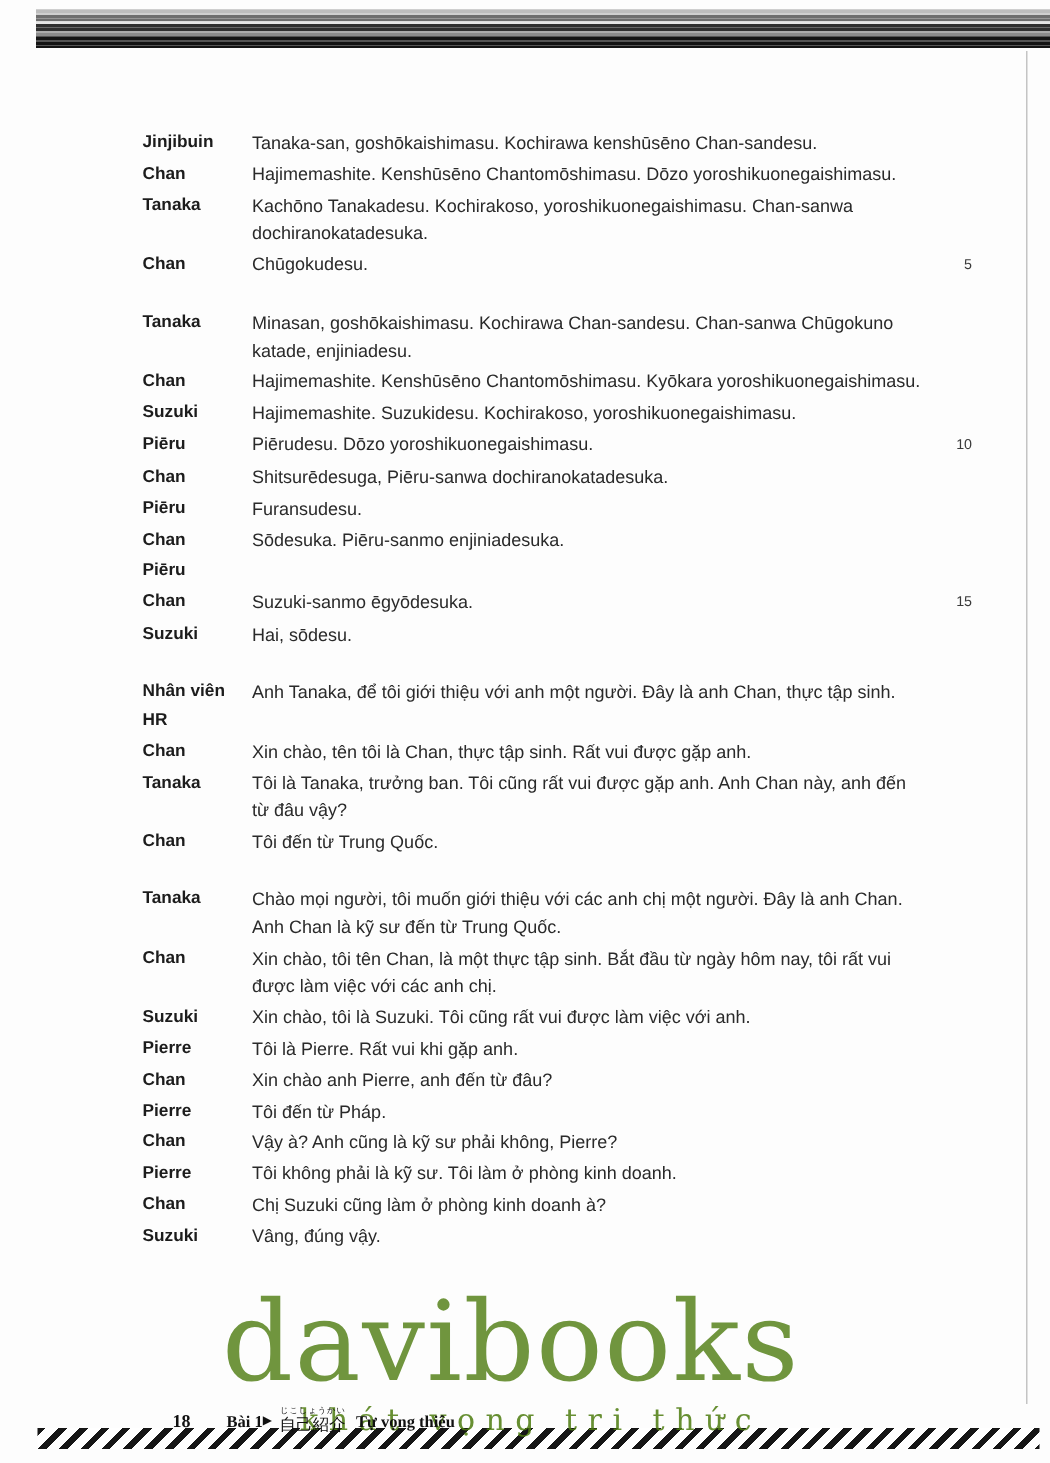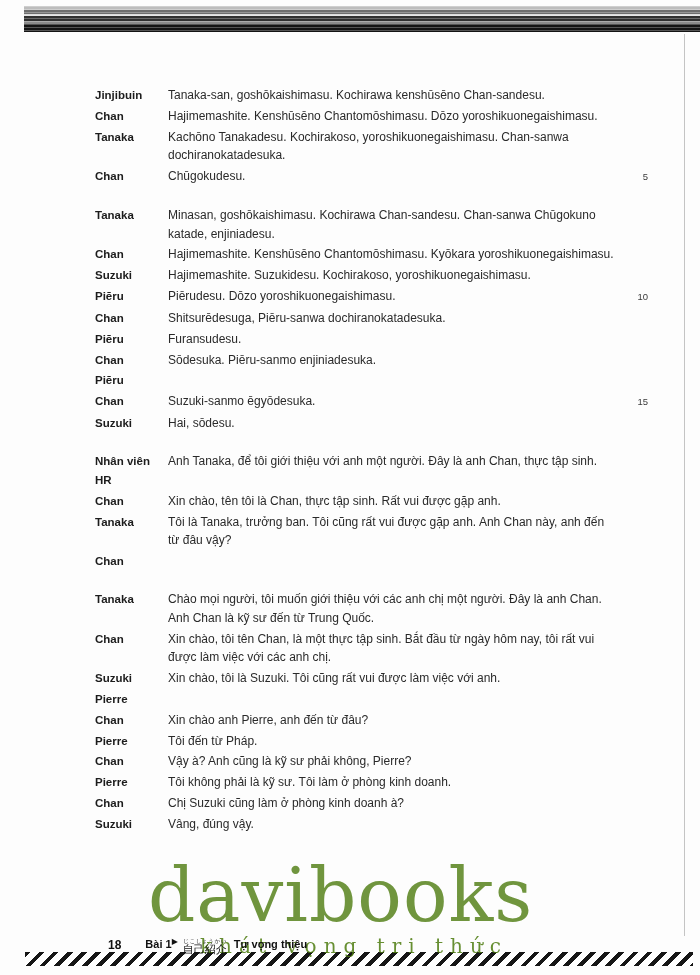--- a/index.html
+++ b/index.html
@@ -28,22 +28,22 @@
   .row{display:grid;grid-template-columns:73px 1fr 34px;margin-bottom:2.5px}
   .speaker{font-weight:bold;font-size:11.5px;line-height:18.4px;color:#1c1c1c}
   .text{font-size:12px;line-height:18.4px;color:#2a2a2a}
   .lineno{font-size:9.5px;line-height:19px;text-align:right;color:#3a3a3a}
   
   .watermark{position:absolute;left:148px;top:858px;z-index:3;color:#4d7c0f}
   .wm-main{font-family:"DejaVu Serif",serif;font-size:74px;line-height:1;letter-spacing:1px;opacity:.8}
   .wm-sub{font-family:"DejaVu Serif",serif;font-size:20px;letter-spacing:7px;margin-top:2px;margin-left:52px;opacity:.85}
   
   .footer{
-    position:absolute;left:108px;top:938px;z-index:4;
-    display:flex;align-items:flex-start;font-size:11px;color:#111;
+    position:absolute;left:115px;top:938px;z-index:4;
+    display:flex;align-items:center;font-size:11px;color:#111;font-family:Liberation Serif, serif;
   }
   .pagenum{font-weight:bold;font-size:12px;margin-right:24px}
   .lesson{font-weight:bold;margin-right:0}
   .arrow{font-size:8px;margin-right:5px;position:relative;top:-1px}
   .kanji{margin-right:7px;font-size:11px}
   .kanji rt{font-size:5.5px;letter-spacing:0}
   .subtitle{font-weight:bold}
   
   .bottom-stripes{
     position:absolute;left:25px;right:7px;top:952px;height:14px;z-index:2;
@@ -144,20 +144,21 @@
           <div class="text">Xin chào, tên tôi là Chan, thực tập sinh. Rất vui được gặp anh.</div>
           <div class="lineno"></div>
         </div>
         <div class="row">
           <div class="speaker">Tanaka</div>
           <div class="text">Tôi là Tanaka, trưởng ban. Tôi cũng rất vui được gặp anh. Anh Chan này, anh đến từ đâu vậy?</div>
           <div class="lineno"></div>
         </div>
         <div class="row">
           <div class="speaker">Chan</div>
+          <div class="text">Tôi đến từ Trung Quốc.</div>
           <div class="lineno"></div>
         </div>
       </div>
       <div class="group">
         <div class="row">
           <div class="speaker">Tanaka</div>
           <div class="text">Chào mọi người, tôi muốn giới thiệu với các anh chị một người. Đây là anh Chan. Anh Chan là kỹ sư đến từ Trung Quốc.</div>
           <div class="lineno"></div>
         </div>
         <div class="row">
@@ -165,20 +166,21 @@
           <div class="text">Xin chào, tôi tên Chan, là một thực tập sinh. Bắt đầu từ ngày hôm nay, tôi rất vui được làm việc với các anh chị.</div>
           <div class="lineno"></div>
         </div>
         <div class="row">
           <div class="speaker">Suzuki</div>
           <div class="text">Xin chào, tôi là Suzuki. Tôi cũng rất vui được làm việc với anh.</div>
           <div class="lineno"></div>
         </div>
         <div class="row">
           <div class="speaker">Pierre</div>
+          <div class="text">Tôi là Pierre. Rất vui khi gặp anh.</div>
           <div class="lineno"></div>
         </div>
         <div class="row">
           <div class="speaker">Chan</div>
           <div class="text">Xin chào anh Pierre, anh đến từ đâu?</div>
           <div class="lineno"></div>
         </div>
         <div class="row">
           <div class="speaker">Pierre</div>
           <div class="text">Tôi đến từ Pháp.</div>

